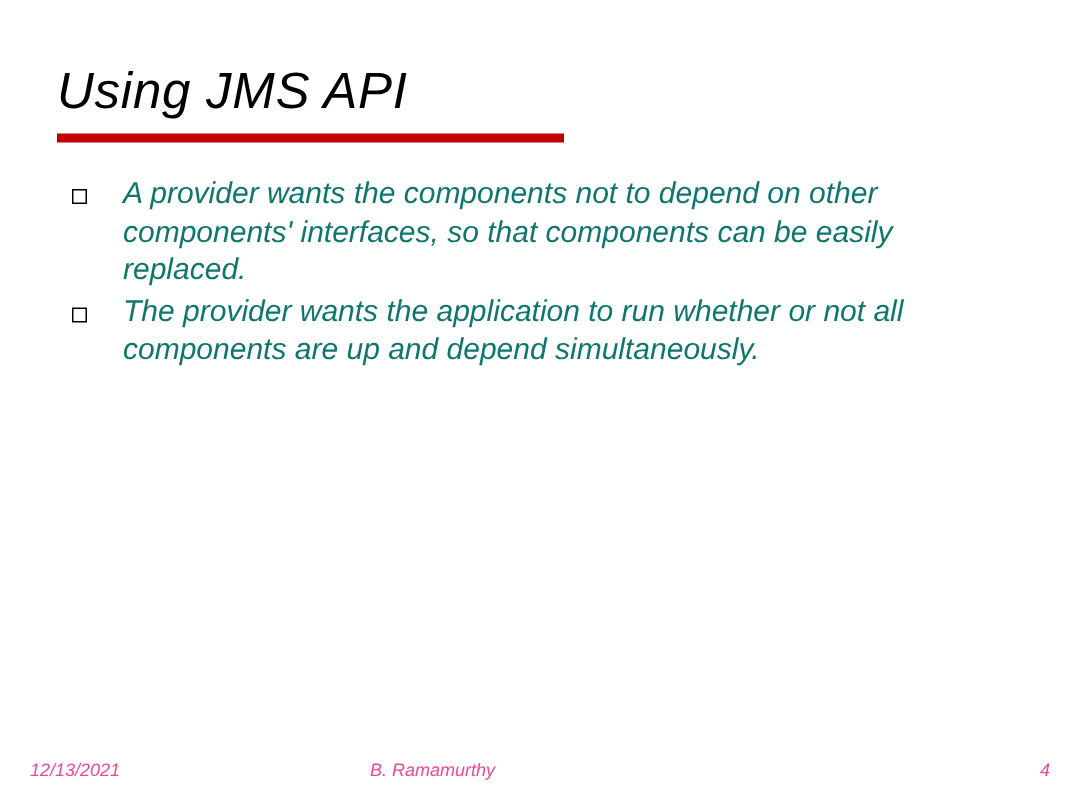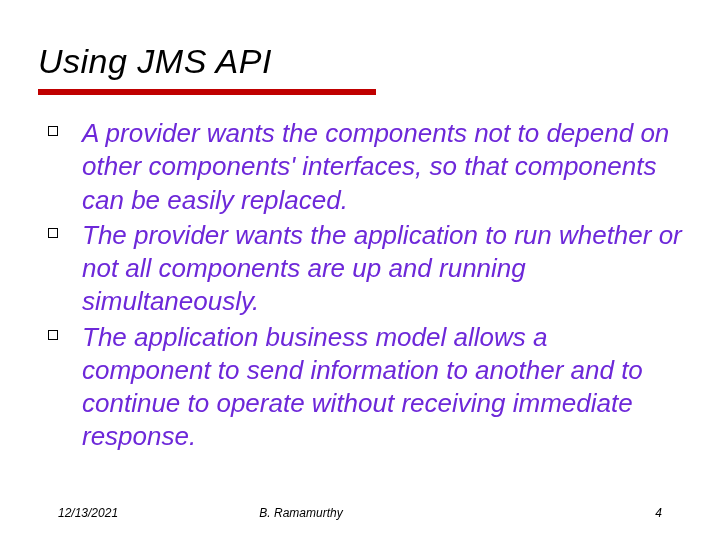--- a/index.html
+++ b/index.html
@@ -42,60 +42,56 @@
     .bullet-marker {
       width: 10px;
       height: 10px;
       border: 1.5px solid #000;
       flex-shrink: 0;
       margin-top: 9px;
       margin-right: 24px;
       margin-left: 4px;
     }
     .bullet-text {
-      font-size: 26px;
+      font-size: 20px;
       line-height: 1.28;
-      color: #6d28d9;
+      color: #0f766e;
       flex: 1;
     }
     .footer {
       position: absolute;
       bottom: 20px;
       left: 0;
       right: 0;
-      padding: 0 58px;
+      padding: 0 20px;
       display: flex;
       justify-content: space-between;
       align-items: center;
       font-size: 12px;
-      color: #000000;
+      color: #ec4899;
       margin-top: 16px;
     }
     .footer-left { text-align: left; flex: 1; }
     .footer-center { flex: 1; }
     .footer-right { text-align: right; flex: 1; }
   </style>
 </head>
 <body>
 
 <div class="slide">
   <h1 class="title">Using JMS API</h1>
   <div class="rule"></div>
   <div class="content">
     <div class="bullet-item">
       <span class="bullet-marker"></span>
       <span class="bullet-text">A provider wants the components not to depend on other components' interfaces, so that components can be easily replaced.</span>
     </div>
     <div class="bullet-item">
       <span class="bullet-marker"></span>
-      <span class="bullet-text">The provider wants the application to run whether or not all components are up and running simultaneously.</span>
-    </div>
-    <div class="bullet-item">
-      <span class="bullet-marker"></span>
-      <span class="bullet-text">The application business model allows a component to send information to another and to continue to operate without receiving immediate response.</span>
+      <span class="bullet-text">The provider wants the application to run whether or not all components are up and depend simultaneously.</span>
     </div>
   </div>
   <div class="footer">
     <div class="footer-left">12/13/2021</div>
     <div class="footer-center">B. Ramamurthy</div>
     <div class="footer-right">4</div>
   </div>
 </div>
 
 </body></html>

